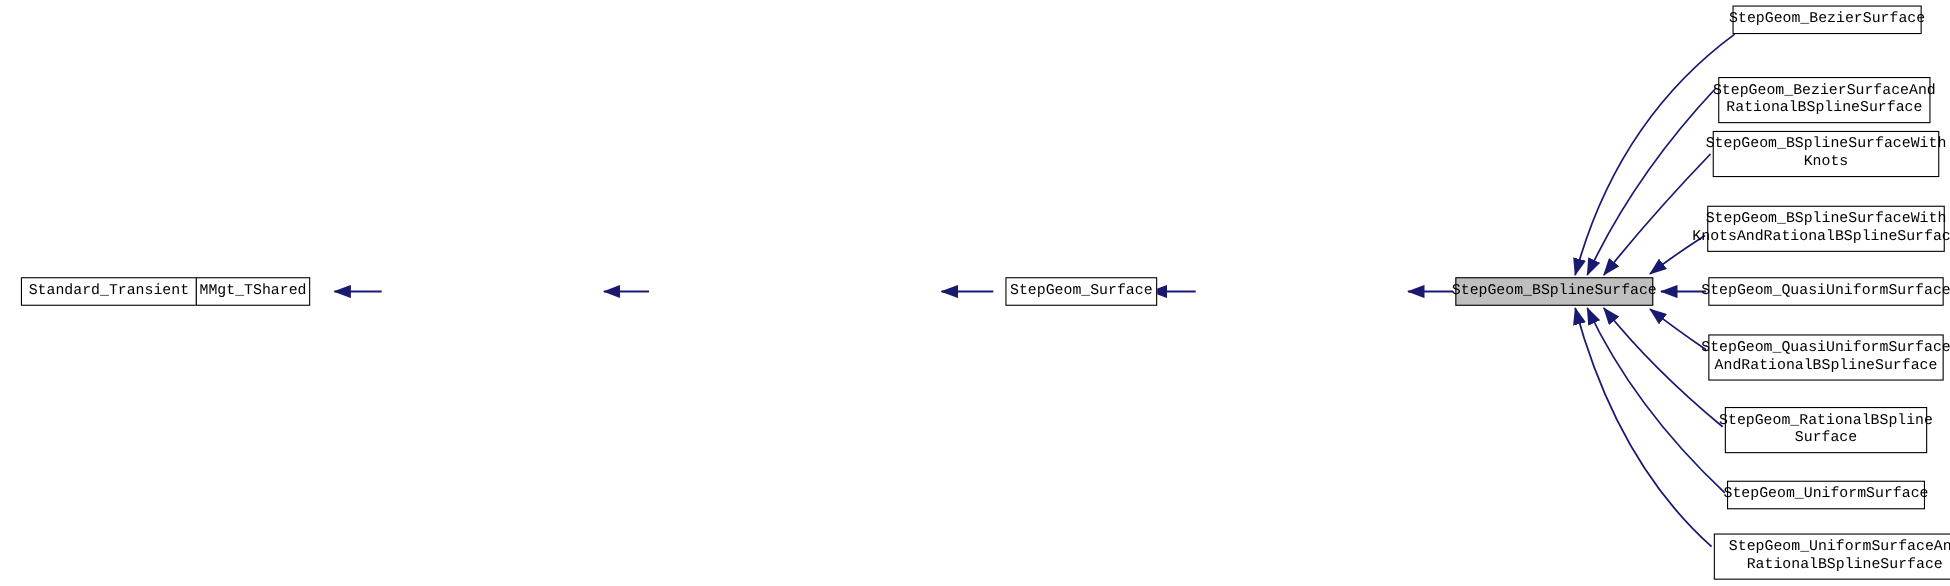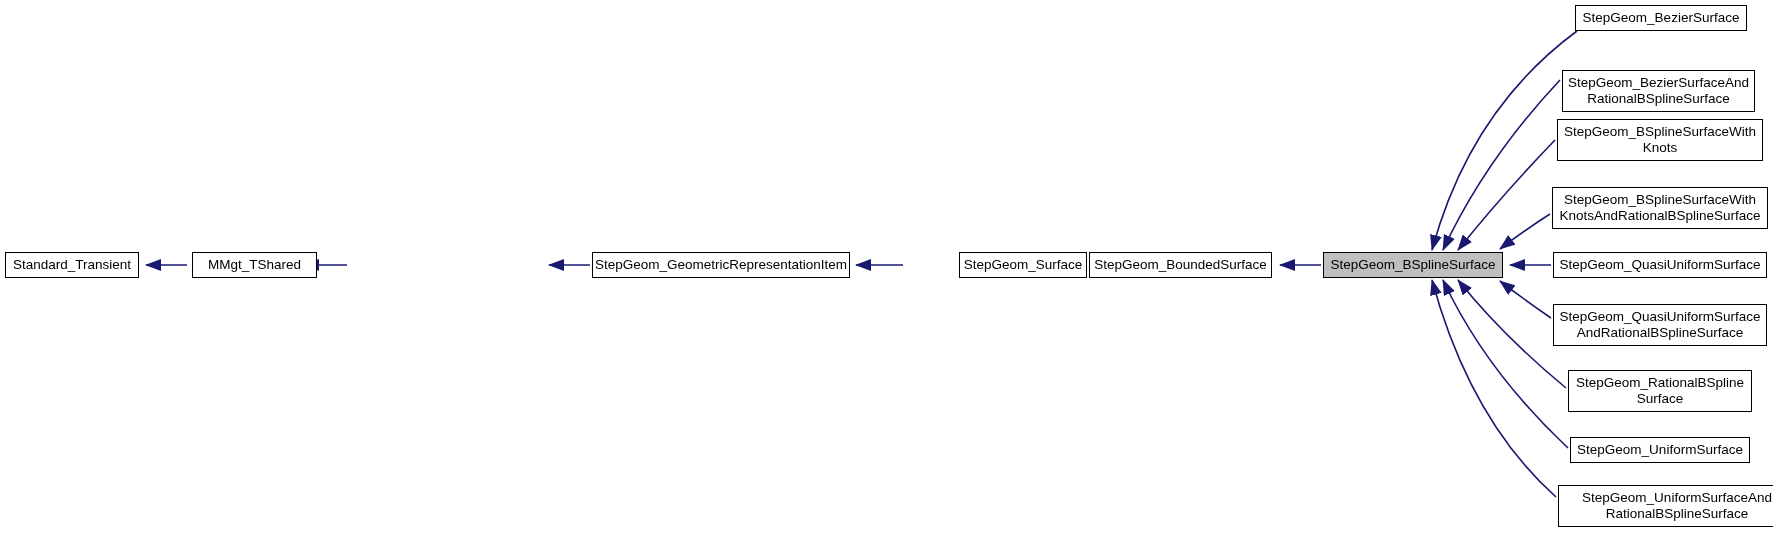--- a/index.html
+++ b/index.html
@@ -18,20 +18,21 @@
     border:1.5px solid #000000;
     display:flex;
     align-items:center;
     justify-content:center;
     text-align:center;
     font-size:13.5px;
     line-height:1.22;
     color:#000000;
     white-space:pre-line;
     cursor:pointer;
+    font-family:Liberation Mono, monospace;
   }
   .node.highlight{
     background:#bfbfbf;
     cursor:default;
   }
 </style>
 </head>
 <body>
 
 <div id="canvas">
@@ -56,25 +57,23 @@
       <path d="M1555,140 Q1502,195 1458,250" marker-end="url(#arrow)"></path>
       <path d="M1550,214 Q1522,232 1500,249" marker-end="url(#arrow)"></path>
       <path d="M1551,265 L1510,265" marker-end="url(#arrow)"></path>
       <path d="M1551,318 Q1522,298 1500,281" marker-end="url(#arrow)"></path>
       <path d="M1566,388 Q1502,335 1458,280" marker-end="url(#arrow)"></path>
       <path d="M1568,448 Q1485,370 1443,280" marker-end="url(#arrow)"></path>
       <path d="M1556,497 Q1470,420 1432,280" marker-end="url(#arrow)"></path>
     </g>
   </svg>
 
-  <div class="node" style="left:5px;top:252px;width:134px;height:26px">Standard_Transient</div>
-  <div class="node" style="left:192px;top:252px;width:125px;height:26px">MMgt_TShared</div>
-  <div class="node" style="left:592px;top:252px;width:258px;height:26px">StepGeom_GeometricRepresentationItem</div>
-  <div class="node" style="left:959px;top:252px;width:128px;height:26px">StepGeom_Surface</div>
-  <div class="node" style="left:1089px;top:252px;width:183px;height:26px">StepGeom_BoundedSurface</div>
+  <div class="node" style="left:19px;top:252px;width:160px;height:26px">Standard_Transient</div>
+  <div class="node" style="left:178px;top:252px;width:104px;height:26px">MMgt_TShared</div>
+  <div class="node" style="left:914px;top:252px;width:138px;height:26px">StepGeom_Surface</div>
   <div class="node highlight" style="left:1323px;top:252px;width:180px;height:26px">StepGeom_BSplineSurface</div>
 
   <div class="node" style="left:1575px;top:5px;width:172px;height:26px">StepGeom_BezierSurface</div>
   <div class="node" style="left:1562px;top:70px;width:193px;height:42px">StepGeom_BezierSurfaceAnd
 RationalBSplineSurface</div>
   <div class="node" style="left:1557px;top:119px;width:206px;height:42px">StepGeom_BSplineSurfaceWith
 Knots</div>
   <div class="node" style="left:1552px;top:187px;width:216px;height:42px">StepGeom_BSplineSurfaceWith
 KnotsAndRationalBSplineSurface</div>
   <div class="node" style="left:1553px;top:252px;width:214px;height:26px">StepGeom_QuasiUniformSurface</div>

